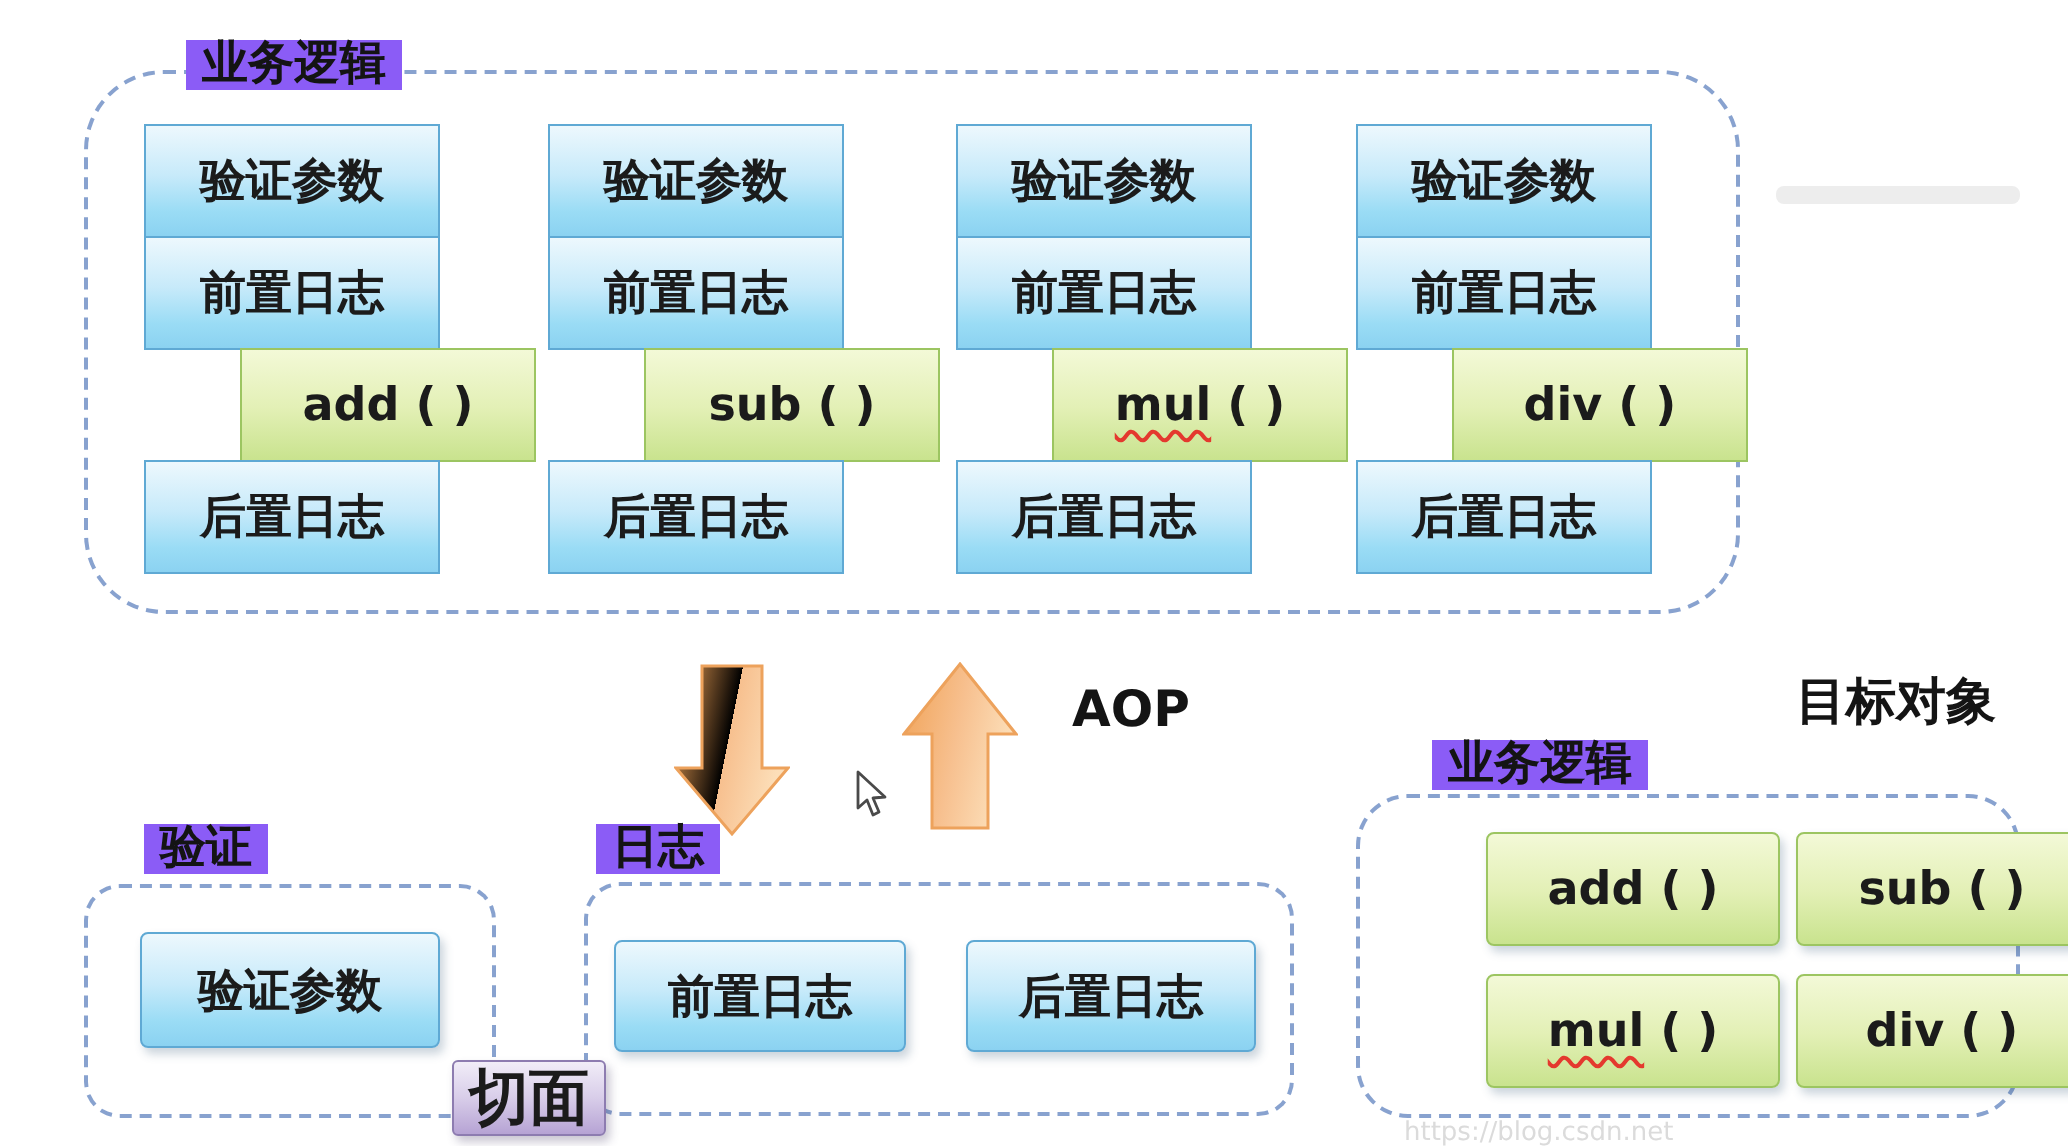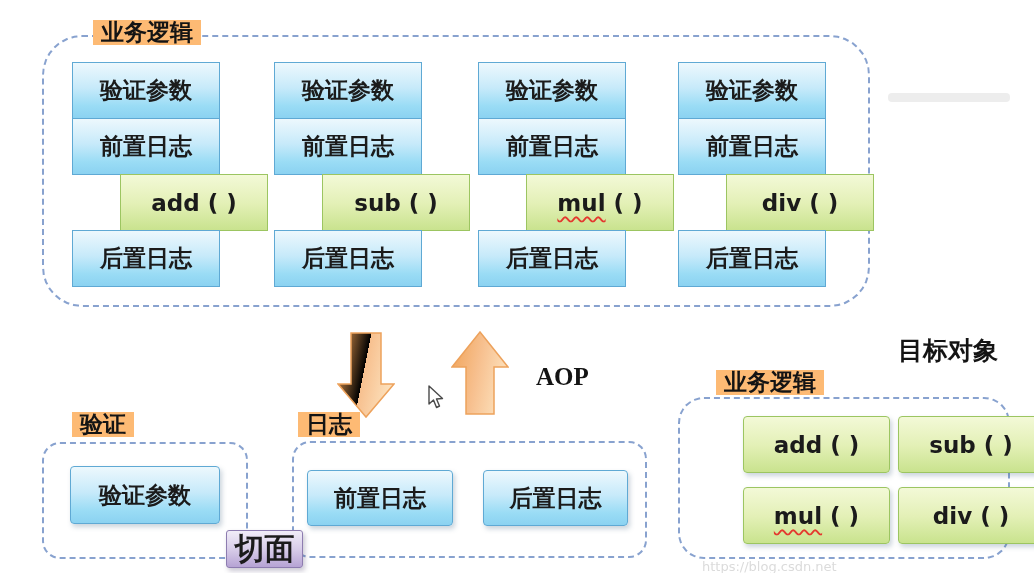--- a/index.html
+++ b/index.html
@@ -5,21 +5,21 @@
   html,body{margin:0;padding:0;background:#ffffff;}
   body{font-family:"DejaVu Sans","Liberation Sans",sans-serif;}
   #canvas{position:relative;width:1034px;height:573px;background:#ffffff;overflow:hidden;}
 
   .dashed{position:absolute;border:2px dashed #88a2cf;box-sizing:border-box;background:transparent;}
   .proxy-box{left:42px;top:35px;width:828px;height:272px;border-radius:40px;}
   .valid-box{left:42px;top:442px;width:206px;height:117px;border-radius:18px;}
   .log-box{left:292px;top:441px;width:355px;height:117px;border-radius:18px;}
   .target-box{left:678px;top:397px;width:332px;height:162px;border-radius:26px;}
 
-  .glabel{position:absolute;font-weight:bold;font-size:23px;color:#141414;background:#fdba74;padding:0 8px;white-space:nowrap;line-height:1.1;}
+  .glabel{position:absolute;font-weight:bold;font-size:23px;color:#141414;background:#8b5cf6;padding:0 8px;white-space:nowrap;line-height:1.1;}
 
   .side-label{position:absolute;font-weight:bold;font-size:25px;color:#141414;white-space:nowrap;}
 
   .col{position:absolute;top:62px;width:148px;}
   .cell{box-sizing:border-box;width:148px;height:57px;margin-top:-1px;border:1px solid #5fa9d4;
         display:flex;align-items:center;justify-content:center;
         font-weight:bold;font-size:23px;color:#1b1b1b;white-space:pre;}
   .cell:first-child{margin-top:0;}
   .blue-grad{background:linear-gradient(180deg,#edf8fd 0%,#c7eafa 45%,#9adcf5 78%,#8bd2f1 100%);text-align:right;}
   .green-grad{background:linear-gradient(180deg,#f3f9d7 0%,#e3f0b6 52%,#c9e38e 100%);border-color:#9cc561;margin-left:48px;}
@@ -102,21 +102,21 @@
     <defs>
       <linearGradient id="agrad2" x1="0" y1="0" x2="1" y2="0.3">
         <stop offset="0" stop-color="#f0a256"></stop>
           <stop offset="0.55" stop-color="#f7c08f"></stop>
           <stop offset="1" stop-color="#fcdeb8"></stop>
       </linearGradient>
     </defs>
     <polygon points="29,1 57,36 43,36 43,83 15,83 15,36 1,36" fill="url(#agrad2)" stroke="#eda25c" stroke-width="1.5"></polygon>
   </svg>
 
-  <span class="mid-label" style="left:536px;top:363px;font-family:Liberation Serif, serif;">AOP</span>
+  <span class="mid-label" style="left:536px;top:340px;">AOP</span>
 
   <svg class="cursor-svg" width="18" height="26" viewBox="0 0 18 26">
     <path d="M2,1 L2,19 L6.5,15 L9.5,22.5 L12.5,21 L9.5,14 L15.5,13.5 Z" fill="#ffffff" stroke="#4a4a4a" stroke-width="1.4" stroke-linejoin="round"></path>
   </svg>
 
   <div class="dashed valid-box"></div>
   <span class="glabel" style="left:72px;top:412px;">验证</span>
   <div class="sbox blue-grad" style="left:70px;top:466px;width:150px;height:58px;">
     <span>验证参数</span>
   </div>

